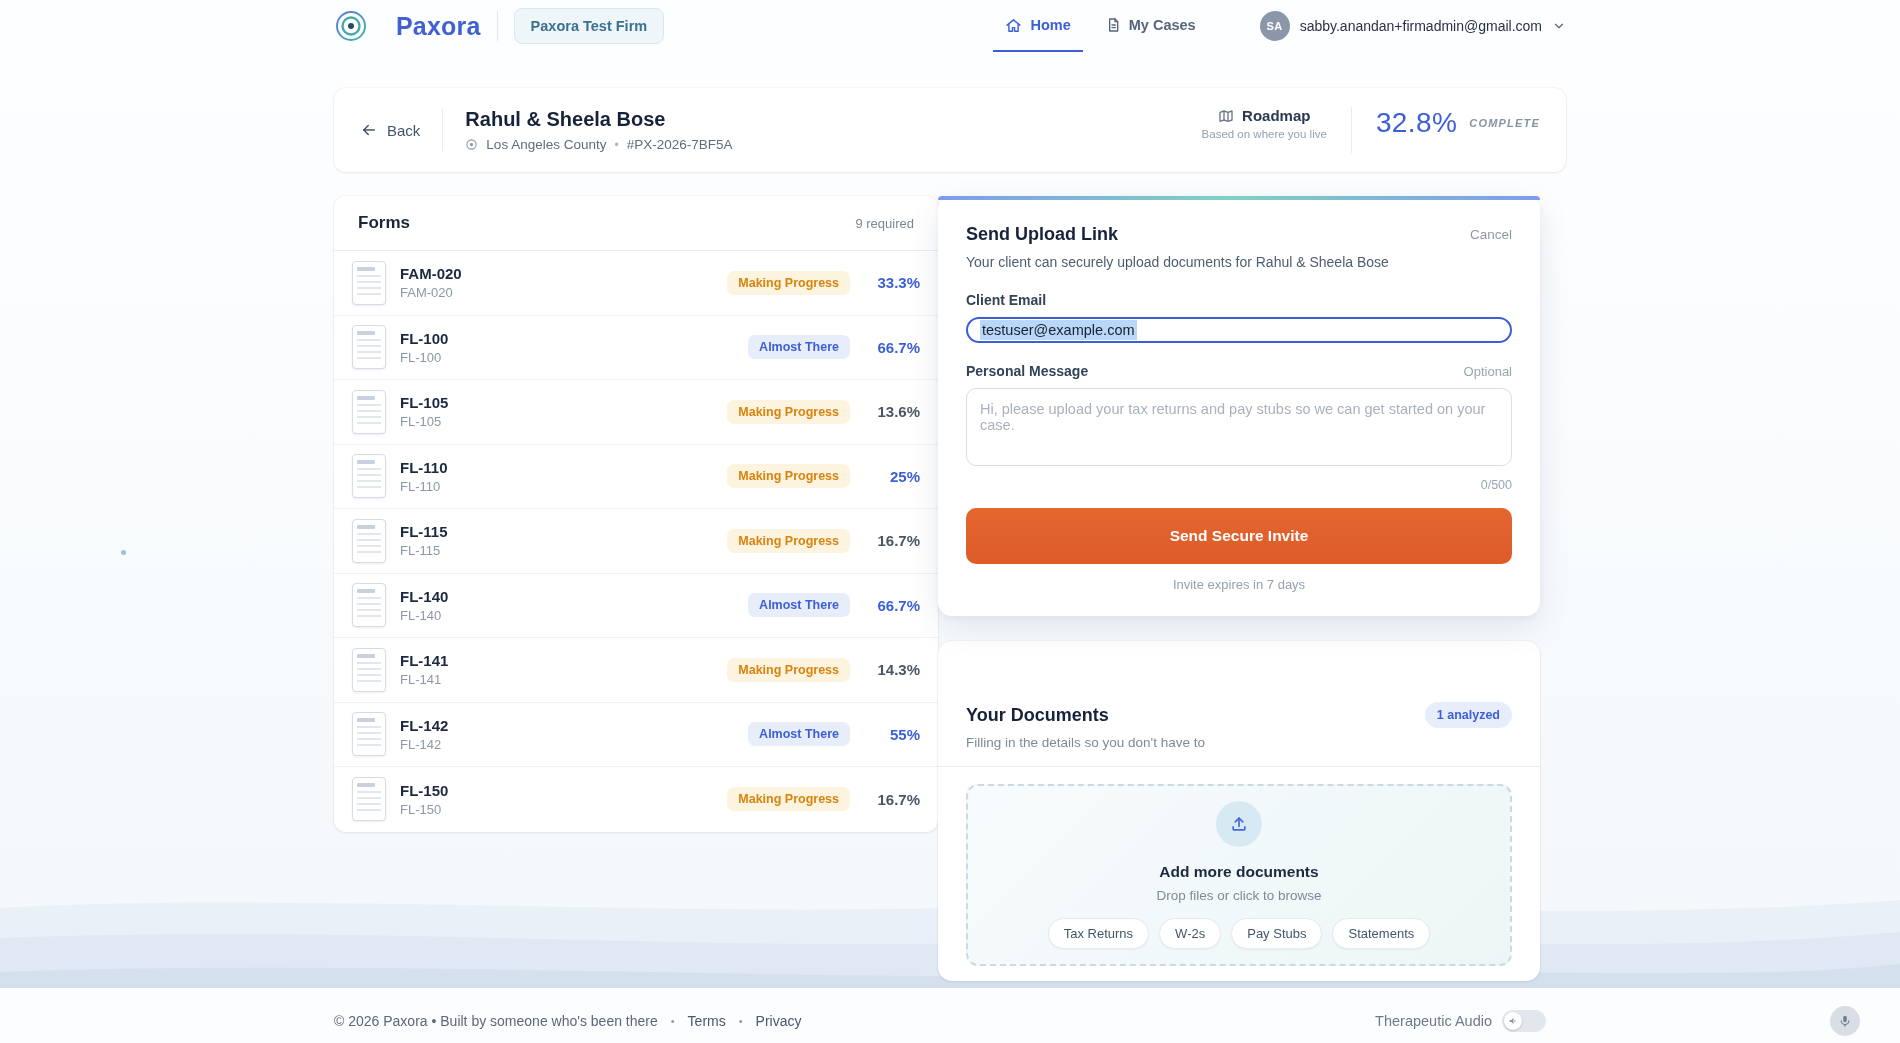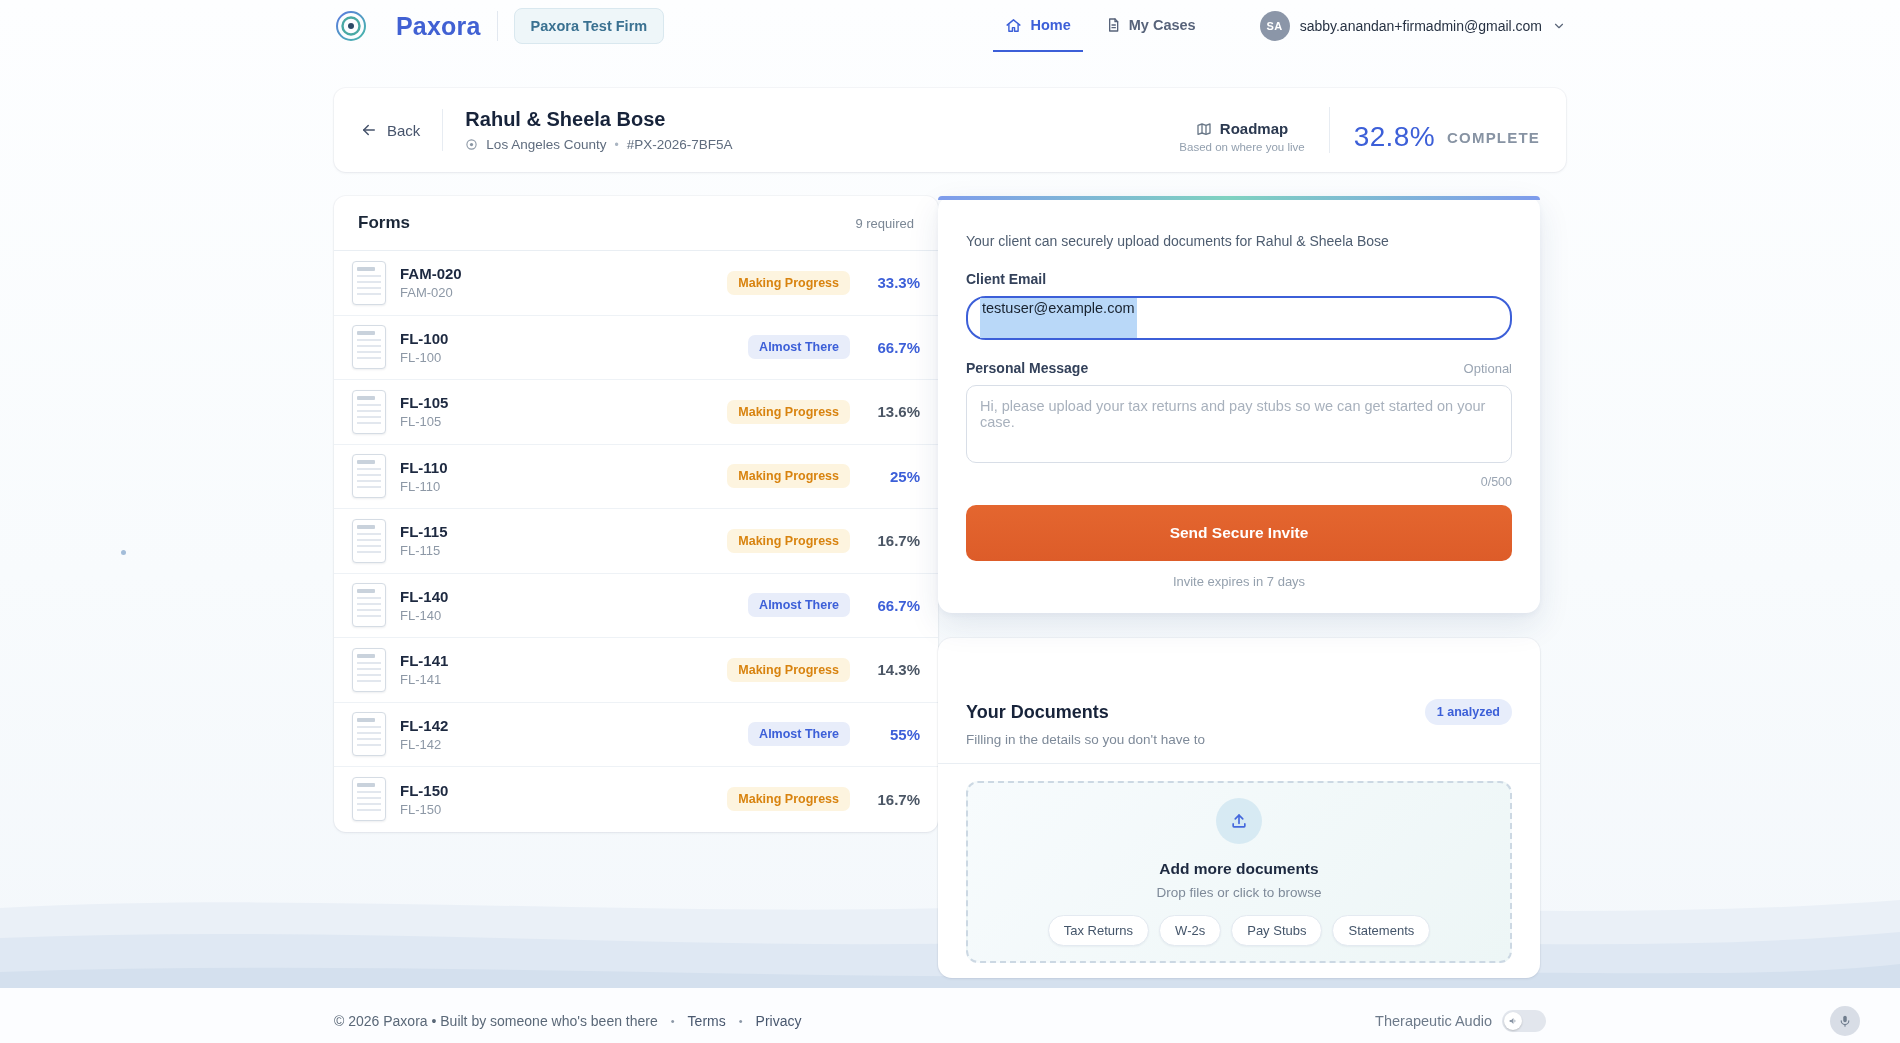--- a/index.html
+++ b/index.html
@@ -40,27 +40,27 @@
 
   .card { background:#fff; border-radius:12px; box-shadow:0 1px 3px rgba(23,43,77,.07), 0 0 0 1px rgba(23,43,77,.03); }
 
   
   .case-card { height:84px; display:flex; align-items:center; padding:0 26px; }
   .back-btn { display:flex; align-items:center; gap:9px; font-size:15px; color:#46536b; font-weight:500; background:none; border:none; cursor:pointer; font-family:inherit; }
   .case-divider { width:1px; height:42px; background:#e7ecf2; margin:0 22px; }
   .case-title { font-size:20px; font-weight:700; color:#17233a; }
   .case-meta { display:flex; align-items:center; gap:8px; margin-top:6px; font-size:13.5px; color:#5f6c7e; }
   .meta-sep { color:#aab5c2; font-size:12px; }
-  .case-right { margin-left:auto; display:flex; align-items:flex-end; }
+  .case-right { margin-left:auto; display:flex; align-items:flex-start; }
   .roadmap-top { display:flex; align-items:center; gap:8px; font-size:15px; font-weight:700; color:#2b3950; justify-content:center; cursor:pointer; }
   .roadmap-sub { font-size:11.5px; color:#93a0af; margin-top:4px; text-align:center; }
   .progress-divider { width:1px; height:46px; background:#e7ecf2; margin:0 24px; }
   .progress { display:flex; align-items:center; gap:12px; }
   .progress-value { font-size:28px; color:#3c5fd8; font-weight:500; letter-spacing:.4px; }
-  .progress-label { font-size:15px; color:#8793a3; letter-spacing:1.2px; font-weight:600; }
+  .progress-label { font-size:11px; color:#8793a3; letter-spacing:1.2px; font-weight:600;font-style:italic; }
 
   
   .columns { display:flex; margin-top:24px; align-items:flex-start; }
 
   
   .forms-card { width:604px; overflow:hidden; }
   .forms-header { display:flex; align-items:center; justify-content:space-between; padding:17px 24px; border-bottom:1px solid #e9eef3; }
   .forms-title { font-size:17px; font-weight:700; color:#1b2738; }
   .forms-required { font-size:13px; color:#7b8795; }
   .form-row { display:flex; align-items:center; padding:10px 18px; height:64.5px; border-bottom:1px solid #eef2f6; cursor:pointer; }
@@ -85,21 +85,21 @@
   .upload-card { position:relative; background:#fff; border-radius:14px; padding:28px 28px 24px;
       box-shadow:0 12px 32px rgba(30,60,110,.10), 0 2px 6px rgba(30,60,110,.05); }
   .upload-card::before { content:""; position:absolute; top:0; left:0; right:0; height:4px;
       border-radius:14px 14px 0 0; background:linear-gradient(90deg,#7e9bec 0%, #7fd2c0 48%, #7e9bec 100%); }
   .upload-head { display:flex; justify-content:space-between; align-items:center; }
   .upload-title { font-size:18px; font-weight:700; color:#17233a; }
   .cancel-btn { font-size:13.5px; color:#8d98a6; background:none; border:none; cursor:pointer; font-family:inherit; }
   .upload-sub { font-size:14px; color:#4e5d70; margin-top:9px; }
   .field-label { font-size:14px; font-weight:700; color:#33415a; }
   .email-label { margin-top:22px; }
-  .email-input { margin-top:9px; height:44px; border:2px solid #3c5fd8; border-radius:20px; display:flex; padding:0 12px; background:#fff; cursor:text; }
+  .email-input { margin-top:9px; height:26px; border:2px solid #3c5fd8; border-radius:20px; display:flex; align-items:center; padding:0 12px; background:#fff; cursor:text; }
   .email-value { font-size:14.5px; color:#18222f; background:#b9d8f8; padding:2px 2px; }
   .msg-row { display:flex; justify-content:space-between; align-items:center; margin-top:20px; }
   .optional { font-size:13px; color:#9aa5b3; }
   textarea.msg { margin-top:9px; width:100%; height:78px; border:1.5px solid #d8dee7; border-radius:10px; padding:12px 13px; font-size:14.5px; font-family:inherit; color:#33415a; resize:none; outline:none; background:#fff; }
   textarea.msg::placeholder { color:#a8b1bd; }
   .char-count { text-align:right; font-size:12.5px; color:#9aa5b3; margin-top:8px; }
   .send-btn { margin-top:16px; width:100%; height:56px; border:none; border-radius:10px; background:linear-gradient(180deg,#e4662f,#dd5c29); color:#fff; font-size:15.5px; font-weight:700; font-family:inherit; cursor:pointer; }
   .expiry { text-align:center; font-size:13px; color:#95a1ae; margin-top:13px; }
 
   .docs-card { border-radius:14px; padding:22px 28px 0; height:340px; overflow:hidden; }
@@ -346,20 +346,24 @@
     <span class="f-spacer"></span>
     <span class="badge badge-warn">Making Progress</span>
     <span class="pct pct-gray">16.7%</span>
   </div>
         </div>
     </section>
 
     <div class="right-col">
 
       <section class="upload-card">
+        <div class="upload-head">
+          <span class="upload-title">Send Upload Link</span>
+          <button class="cancel-btn">Cancel</button>
+        </div>
         <div class="upload-sub">Your client can securely upload documents for Rahul &amp; Sheela Bose</div>
 
         <div class="field-label email-label">Client Email</div>
         <div class="email-input" role="textbox">
           <span class="email-value">testuser@example.com</span>
         </div>
 
         <div class="msg-row">
           <span class="field-label">Personal Message</span>
           <span class="optional">Optional</span>

